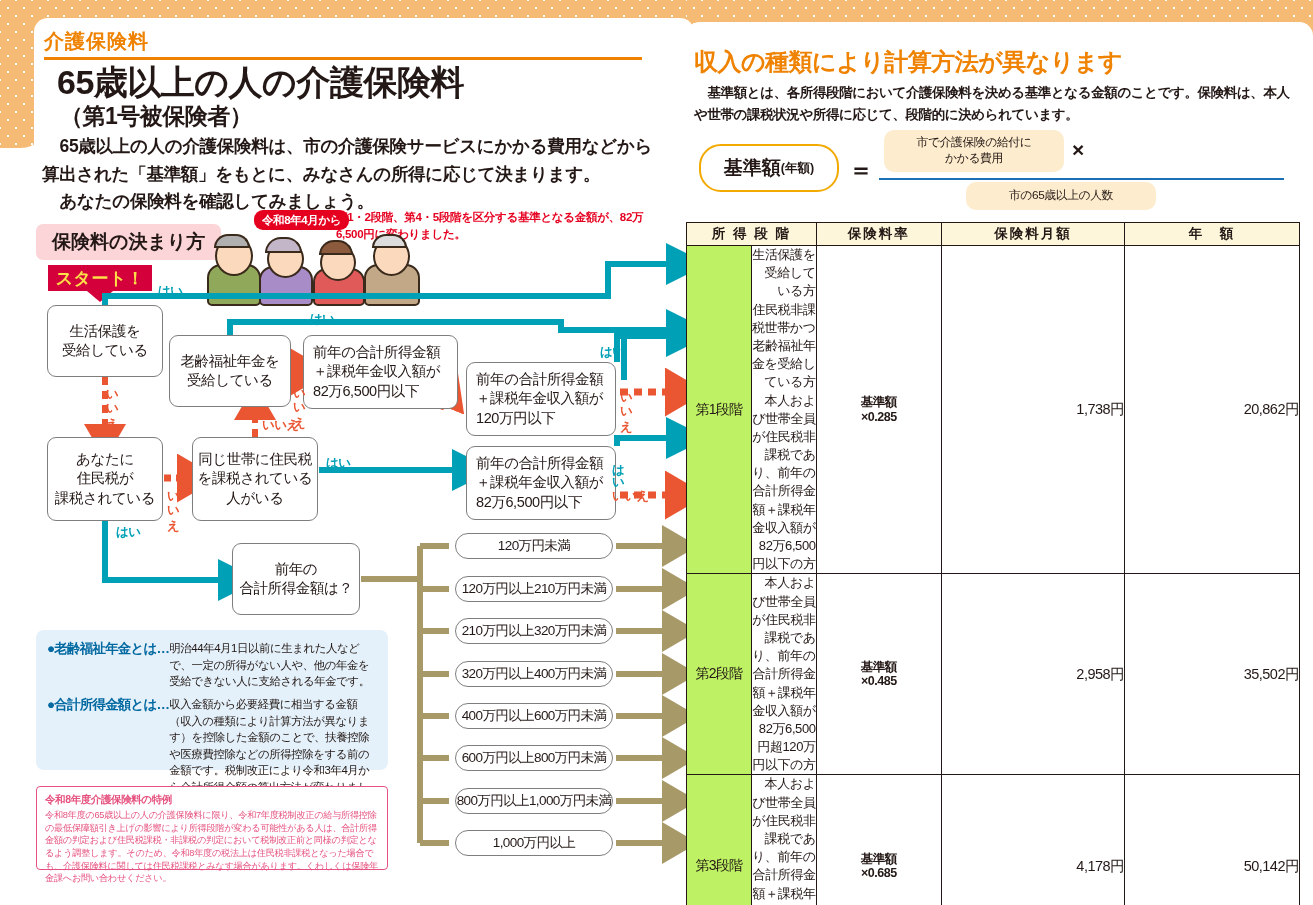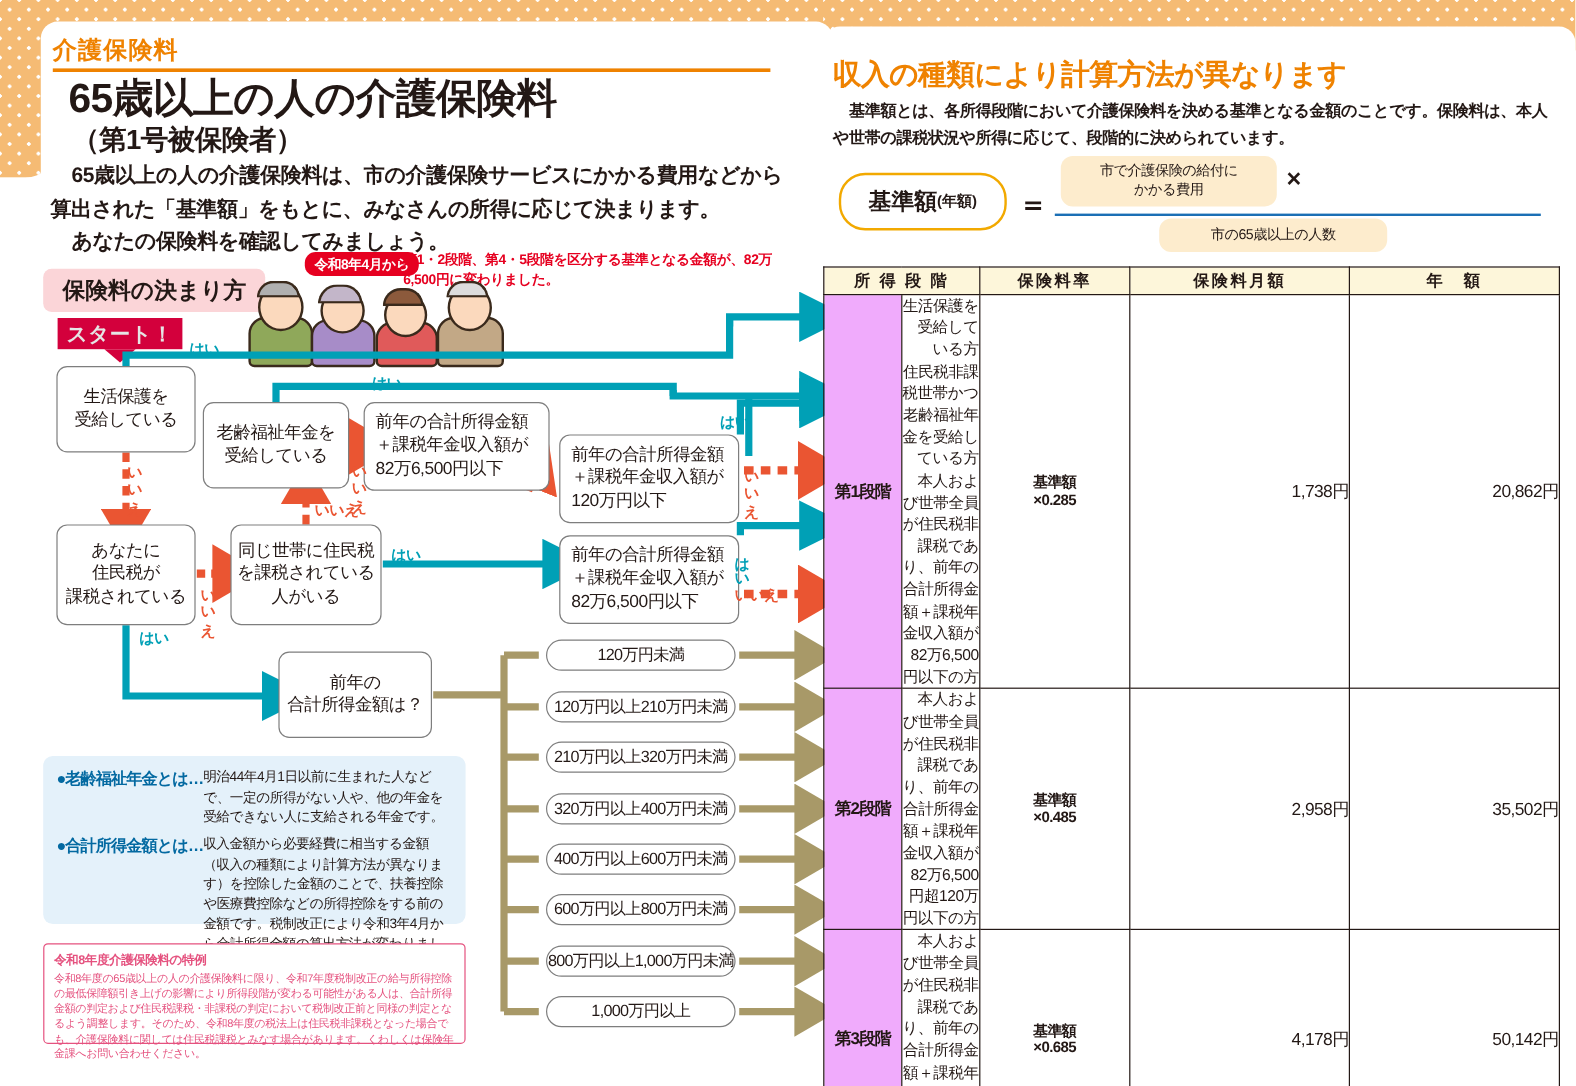--- a/index.html
+++ b/index.html
@@ -70,21 +70,21 @@
   
   #flow-heading{
     position:absolute;left:36px;top:224px;
     background:#fbd5d8;border-radius:7px;
     padding:5px 16px;font-size:19px;font-weight:bold;color:#231815;
   }
 
   
   #start-banner{
     position:absolute;left:48px;top:265px;width:104px;height:26px;
-    background:#d3003c;color:#e5e5e5;font-size:17px;font-weight:bold;
+    background:#d3003c;color:#fde047;font-size:17px;font-weight:bold;
     display:flex;align-items:center;justify-content:center;letter-spacing:0.5px;
   }
   #start-banner::after{
     content:"";position:absolute;left:50%;top:26px;transform:translateX(-50%);
     border-left:13px solid transparent;border-right:13px solid transparent;
     border-top:11px solid #d3003c;
   }
 
   
   #elders{position:absolute;left:205px;top:232px;width:215px;height:70px;}
@@ -187,21 +187,21 @@
   #tbl th,#tbl td{border:1.3px solid #231815;padding:0;}
   #tbl thead th{
     background:#fdf6da;font-size:13.5px;font-weight:bold;height:22px;
     letter-spacing:2px;text-align:center;
   }
   th.c-stage{width:62px;}
   th.c-rate{width:60px;}
   th.c-month{width:88px;}
   th.c-year{width:84px;}
   td.stage{
-    background:#f0abfc;font-size:14px;font-weight:bold;text-align:center;letter-spacing:-0.8px;
+    background:#bef264;font-size:14px;font-weight:normal;text-align:center;letter-spacing:-0.8px;
   }
   td.desc{font-size:13px;line-height:1.4;padding:3px 4px 3px 6px;letter-spacing:-0.4px;text-align:right;}
   td.rate{font-size:12.5px;font-weight:bold;text-align:center;line-height:1.18;letter-spacing:-0.5px;}
   td.money{font-size:14.5px;text-align:right;padding-right:5px;letter-spacing:-0.5px;white-space:nowrap;}
 </style>
 </head>
 <body>
 
 <div class="page">
 

